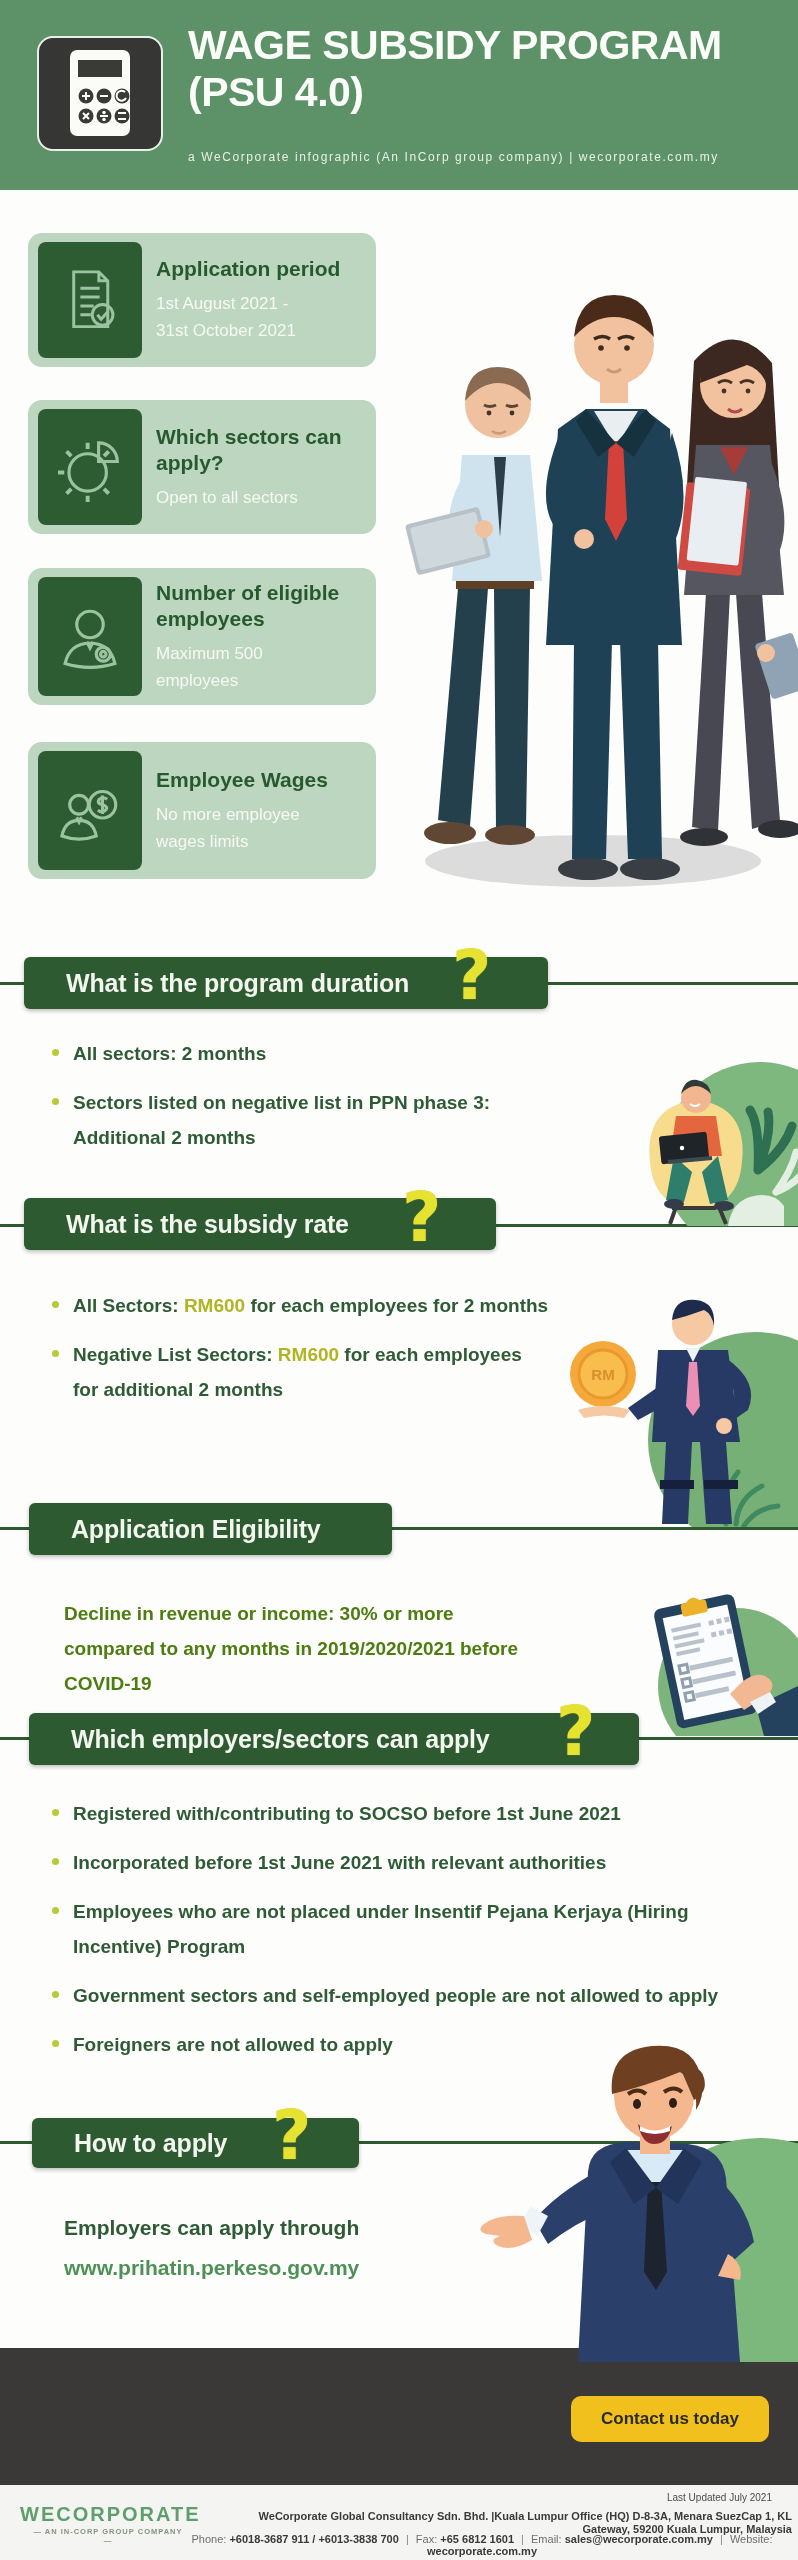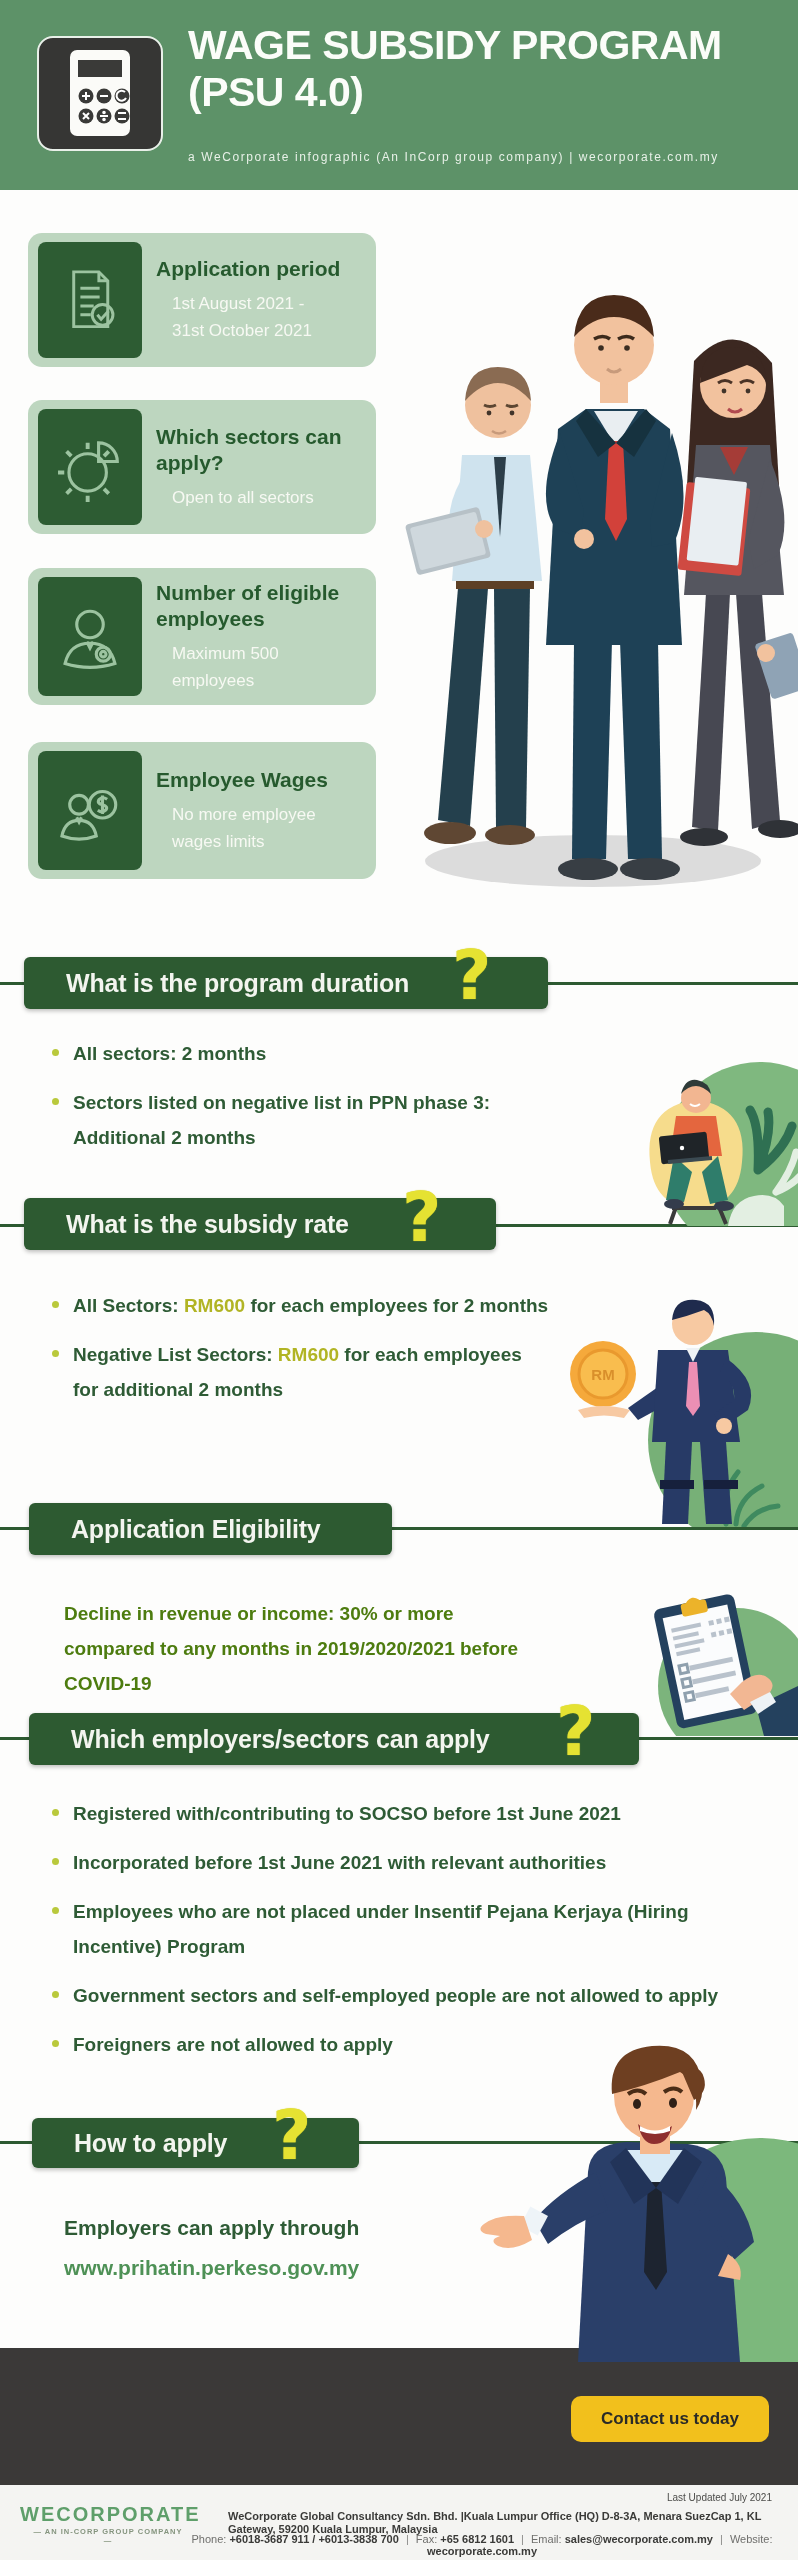--- a/index.html
+++ b/index.html
@@ -10,21 +10,21 @@
   .header { position:absolute; left:0; top:0; width:798px; height:190px; background:#5d9268; }
   .hdr-icon-box { position:absolute; left:37px; top:36px; width:126px; height:115px; background:#363634; border:2px solid #e9f0e9; border-radius:16px; }
   .hdr-title { position:absolute; left:188px; top:22px; width:600px; color:#fbfdf9; font-weight:bold; font-size:41px; line-height:47px; letter-spacing:-0.5px; }
   .hdr-sub { position:absolute; left:188px; top:150px; color:#e8f1e8; font-size:12px; letter-spacing:1.6px; }
 
   
   .card { position:absolute; left:28px; width:348px; background:#bdd6bf; border-radius:14px; }
   .card-icon-box { position:absolute; left:10px; top:9px; width:104px; bottom:9px; background:#2d5c33; border-radius:8px; display:flex; align-items:center; justify-content:center; }
   .card-text { position:absolute; left:128px; top:0; right:12px; height:100%; display:flex; flex-direction:column; justify-content:center; }
   .card-title { color:#265a2e; font-weight:bold; font-size:21px; line-height:26px; }
-  .card-body { color:#f7f9f3; font-size:17px; line-height:27px; margin-top:8px; white-space:pre-line;margin-left:16px; }
+  .card-body { color:#f7f9f3; font-size:17px; line-height:27px; margin-top:8px; white-space:pre-line; }
 
   
   .divider { position:absolute; left:0; width:798px; height:3px; background:#2d5a31; z-index:1; }
   .banner { position:absolute; background:#2d5a31; z-index:3; display:flex; align-items:center; padding-left:42px; border-radius:6px; box-shadow:0 2px 4px rgba(0,0,0,.25); }
   .banner span { color:#f3f5ef; font-weight:bold; font-size:25px; letter-spacing:-0.2px; }
   .qmark { position:absolute; z-index:4; color:#e5e232; font-weight:bold; font-size:68px; font-family:"DejaVu Sans",sans-serif; line-height:1; text-shadow:0 0 1px #cdc92a; }
 
   ul.blist { position:absolute; list-style:none; z-index:2; }
   ul.blist li { display:flex; margin-bottom:14px; }
   .dot { flex:0 0 7px; width:7px; height:7px; border-radius:50%; background:#b9c93c; margin:13px 14px 0 0; }
@@ -41,21 +41,21 @@
   
   .cta-bar { position:absolute; left:0; top:2348px; width:798px; height:137px; background:#3b3938; z-index:4; }
   .cta-text { position:absolute; left:36px; top:51px; color:#fbfbfa; font-weight:bold; font-size:27px; letter-spacing:-0.3px; }
   .cta-btn { position:absolute; left:571px; top:48px; width:198px; height:46px; background:#f2c01c; border:none; border-radius:10px; color:#2a2a27; font-weight:bold; font-size:17px; font-family:inherit; cursor:pointer; }
 
   
   .footer { position:absolute; left:0; top:2485px; width:798px; height:75px; background:#f4f4f2; z-index:4; }
   .logo { position:absolute; left:20px; top:18px; width:150px; text-align:center; color:#5f9f6b; font-size:20px; font-weight:bold; letter-spacing:2px; }
   .logo-tag { position:absolute; left:28px; top:42px; width:160px; text-align:center; color:#85957f; font-size:7.5px; font-weight:bold; letter-spacing:1px; }
   .updated { position:absolute; right:26px; top:7px; color:#4c4c4a; font-size:10px; }
-  .addr { position:absolute; left:180px; right:6px; top:25px; text-align:left; color:#3a3a38; font-size:11px; font-weight:bold; line-height:13px;margin-left:48px; }
+  .addr { position:absolute; left:188px; right:6px; top:25px; text-align:right; color:#3a3a38; font-size:11px; font-weight:bold; line-height:13px;margin-left:48px; }
   .contacts { position:absolute; left:172px; right:6px; top:48px; text-align:center; color:#3a3a38; font-size:11px; }
   .contacts .lbl { color:#6f6f6d; font-weight:normal; }
   .contacts .val { font-weight:bold; }
   .contacts .sep { color:#8a8a88; padding:0 4px; }
 </style>
 </head>
 <body>
 
 <div class="page">
 

